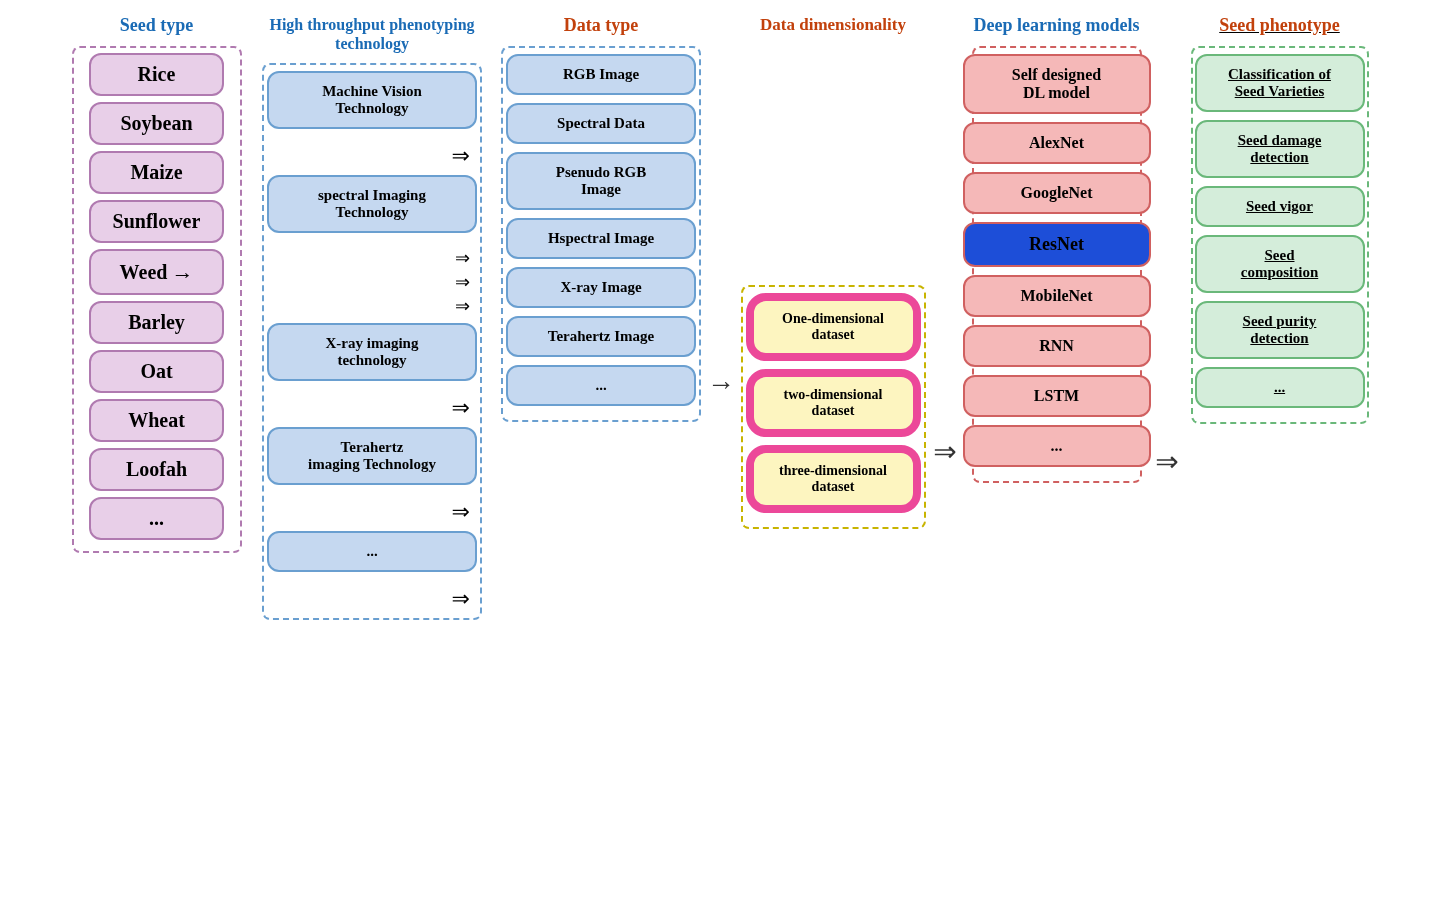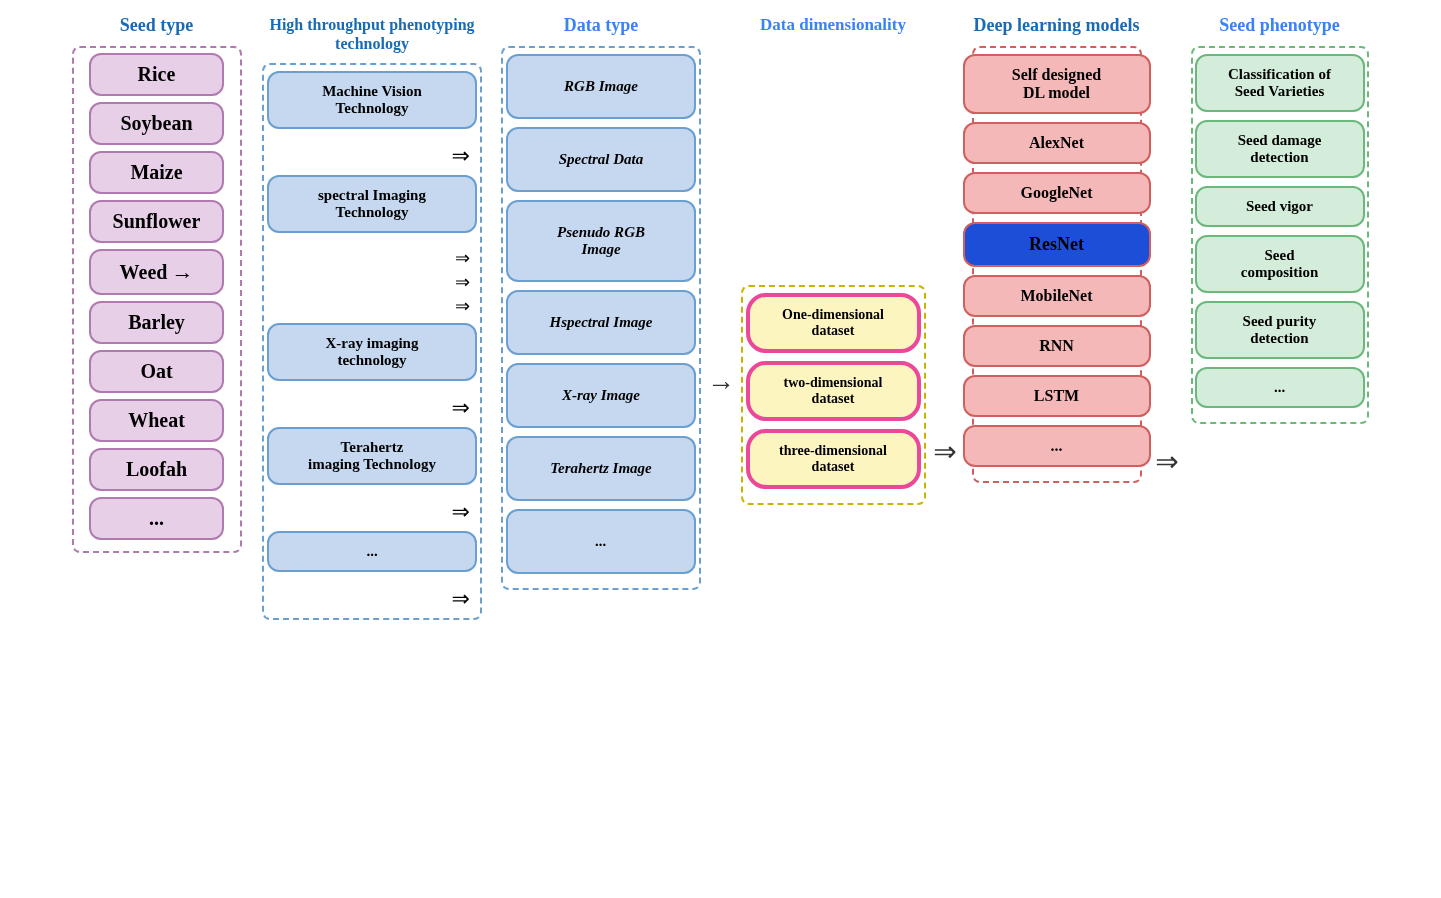--- a/index.html
+++ b/index.html
@@ -13,21 +13,21 @@
     }
 
     
     .col-header {
       font-weight: bold;
       font-size: 18px;
       text-align: center;
       margin-bottom: 10px;
     }
     .col-header.blue { color: #1a6bb5; }
-    .col-header.teal { color: #3b82f6; }
+    .col-header.teal { color: #c2410c; }
 
     .seed-box {
       background: #e8cfe8;
       border: 2px solid #b07ab0;
       border-radius: 12px;
       padding: 8px 10px;
       text-align: center;
       font-size: 20px;
       font-weight: bold;
       width: 135px;
@@ -63,42 +63,41 @@
       display: flex;
       flex-direction: column;
       align-items: center;
       width: 220px;
     }
 
     .data-type-box {
       background: #c5d8f0;
       border: 2px solid #6a9fd0;
       border-radius: 12px;
-      padding: 22px 14px;
+      padding: 10px 14px;
       text-align: center;
       font-size: 15px;
       font-weight: bold;
       width: 190px;
       margin-bottom: 8px;
-      font-style: italic;
     }
 
     .dashed-border-dt {
       border: 2px dashed #6a9fd0;
       border-radius: 8px;
       padding: 6px;
       display: flex;
       flex-direction: column;
       align-items: center;
       width: 200px;
     }
 
     .data-dim-box {
       background: #fdf5c0;
-      border: 4px solid #ec4899;
+      border: 8px solid #ec4899;
       border-radius: 20px;
       padding: 10px 14px;
       text-align: center;
       font-size: 14px;
       font-weight: bold;
       width: 175px;
       margin-bottom: 8px;
     }
 
     .dashed-border-dim {
@@ -270,21 +269,21 @@
       <div class="dl-box">RNN</div>
       <div class="dl-box">LSTM</div>
       <div class="dl-box">...</div>
     </div>
   </div>
 
   <div style="display:flex;align-items:center;justify-content:center;padding-top:430px;flex-shrink:0;width:36px;">
     <span style="font-size:28px;color:#333;">⇒</span>
   </div>
 
-  <div class="col-section" style="width:185px; flex-shrink:0; margin-left:2px;">
+  <div class="col-section" style="width:185px; flex-shrink:0; margin-left:2px;text-decoration:underline;">
     <div class="col-header teal" style="margin-bottom:10px; font-size:18px;">Seed phenotype</div>
     <div class="dashed-border-ph">
       <div class="phenotype-box">Classification of<br>Seed Varieties</div>
       <div class="phenotype-box">Seed damage<br>detection</div>
       <div class="phenotype-box">Seed vigor</div>
       <div class="phenotype-box">Seed<br>composition</div>
       <div class="phenotype-box">Seed purity<br>detection</div>
       <div class="phenotype-box">...</div>
     </div>
   </div>

